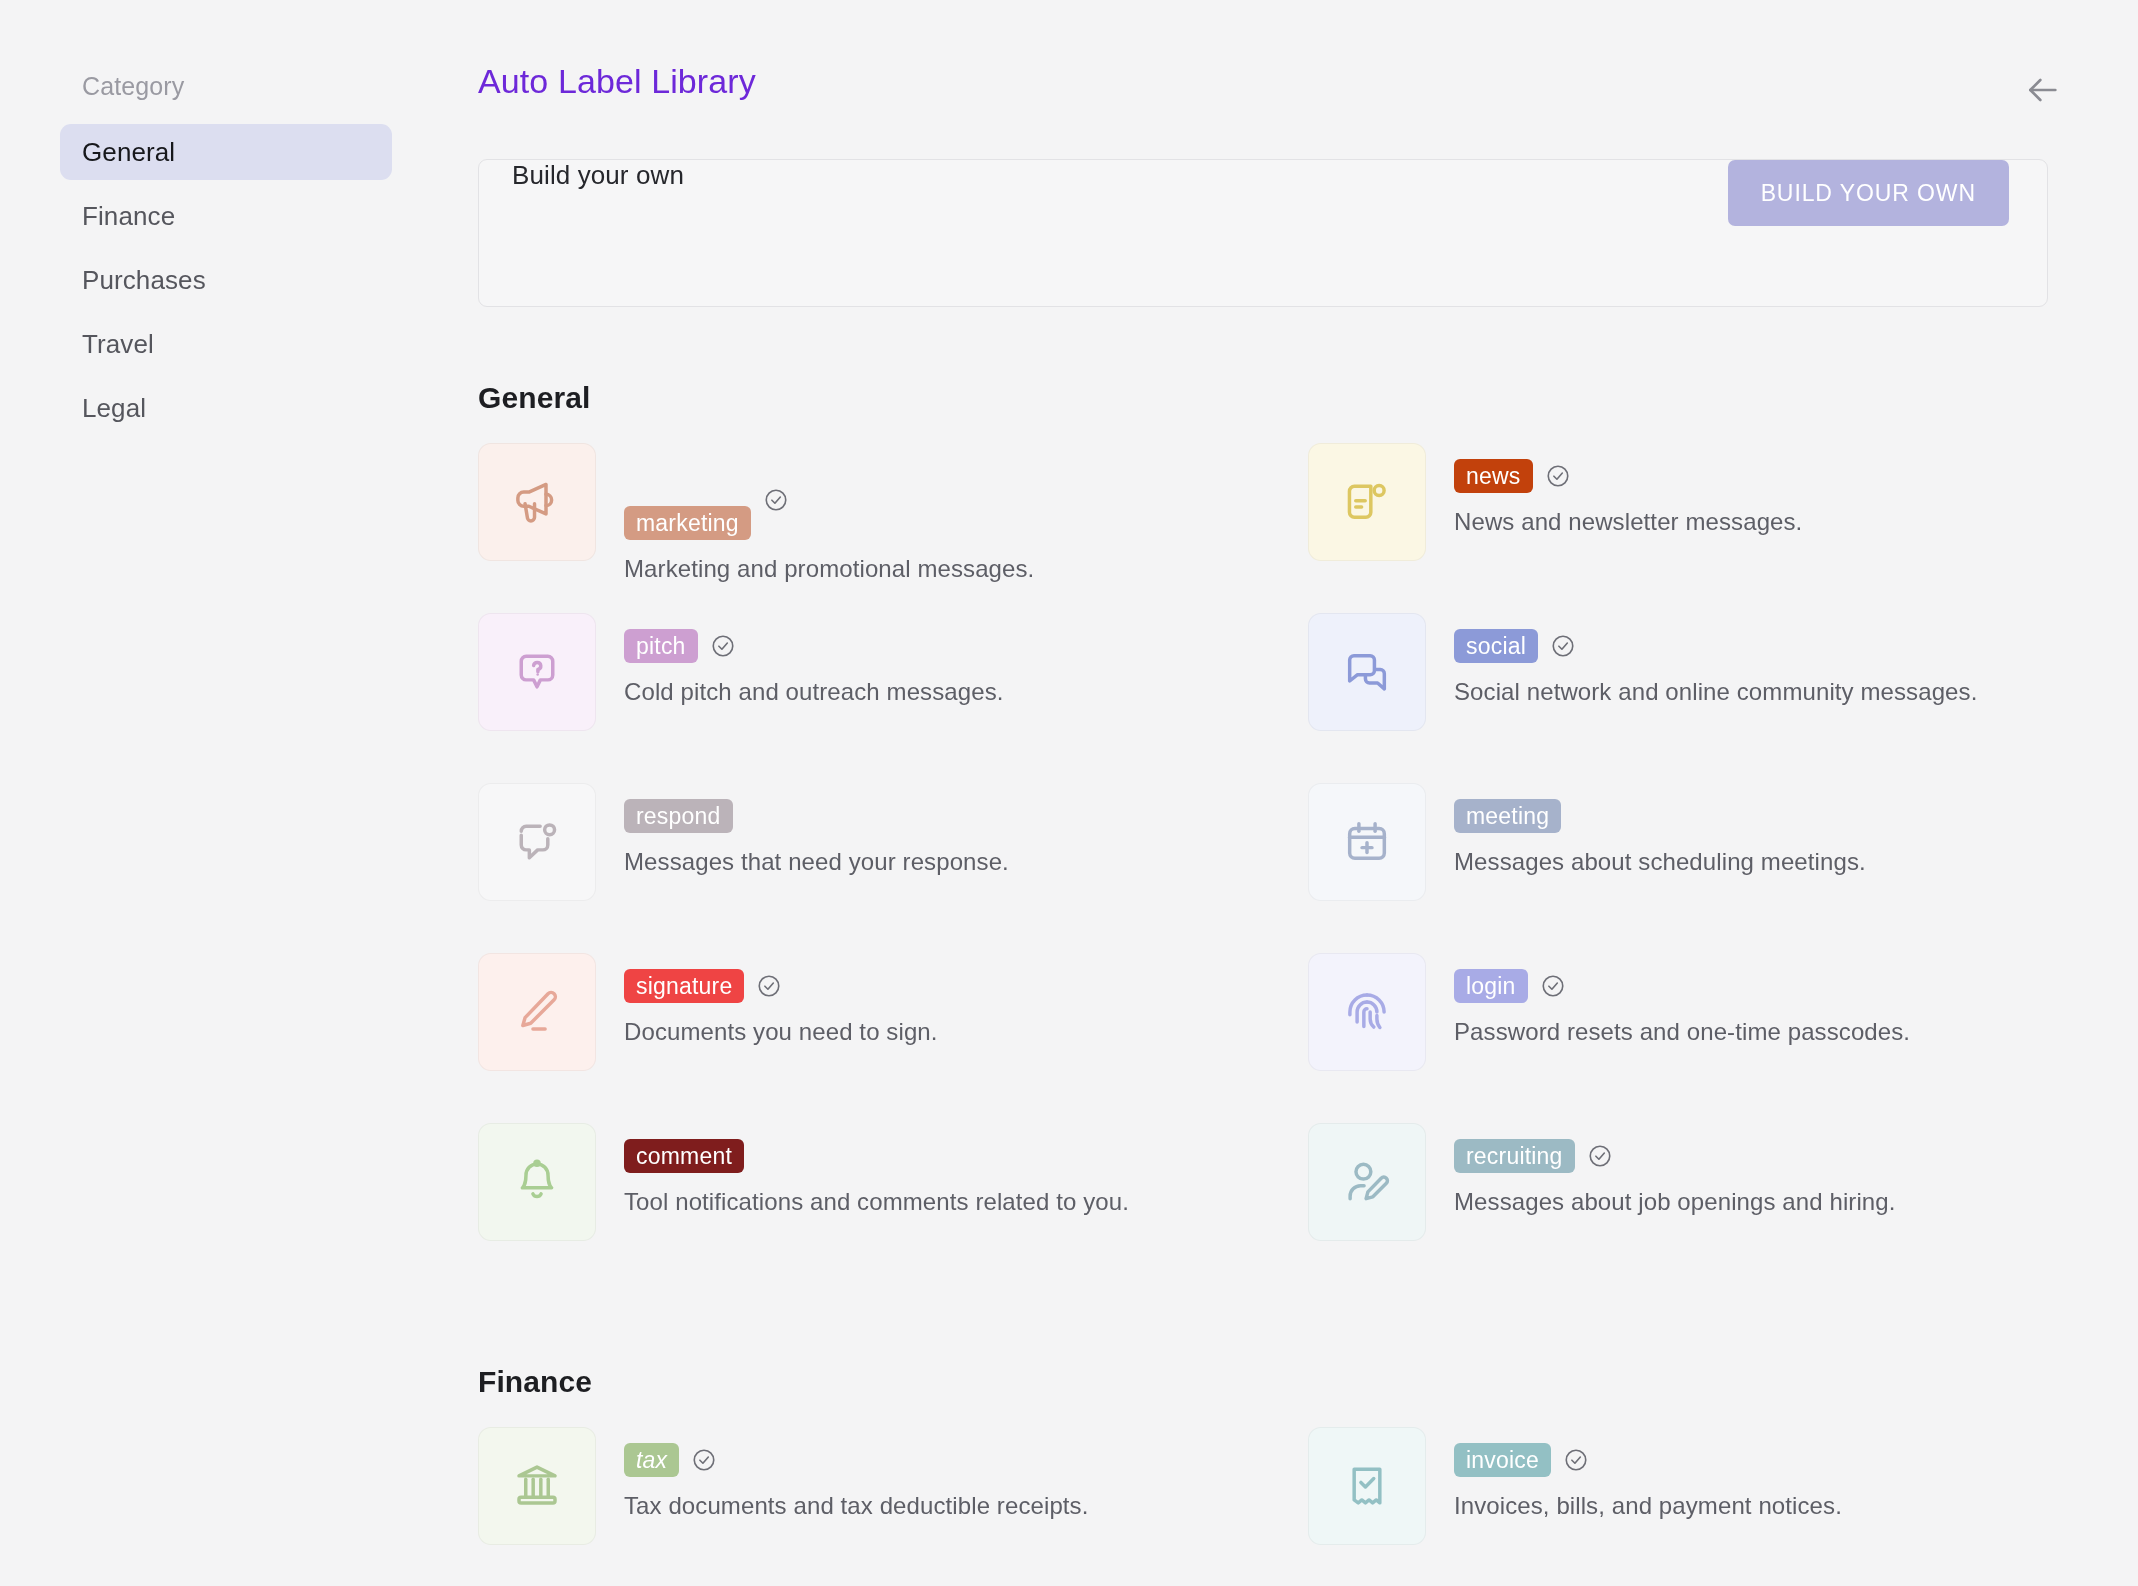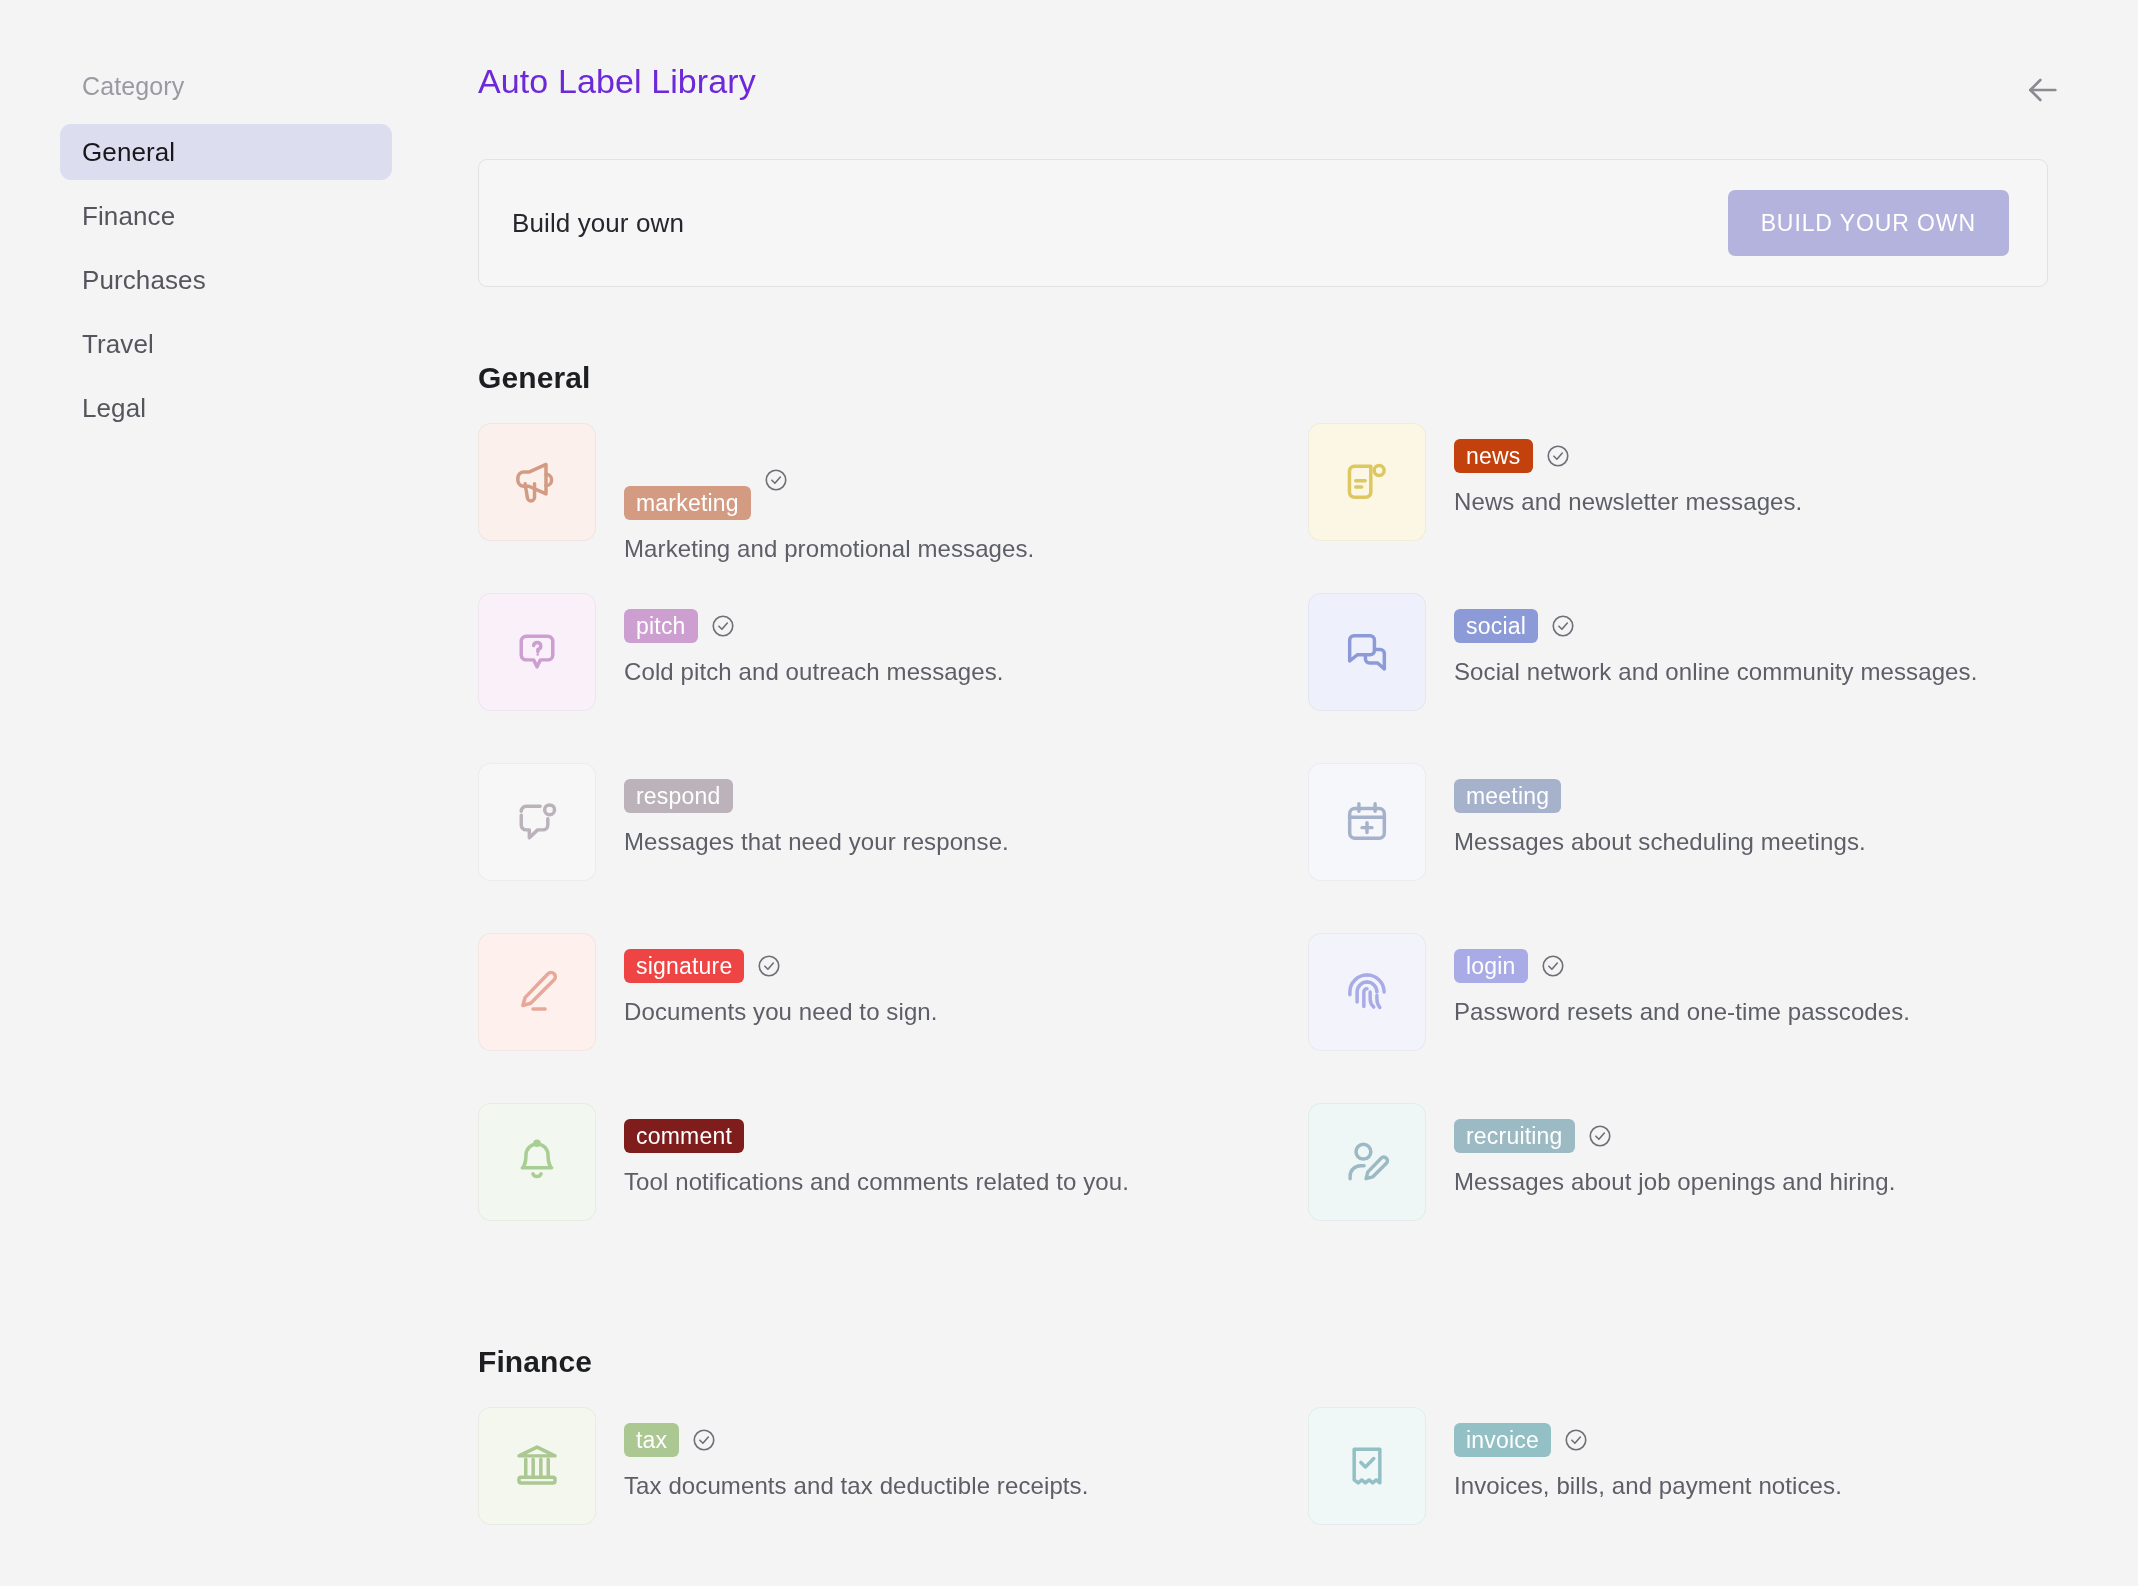--- a/index.html
+++ b/index.html
@@ -88,23 +88,22 @@
     margin-top: 6px;
   }
 
   
   .byo-card {
     margin-top: 47px;
     margin-right: 30px;
     border: 1px solid #e2e2e5;
     border-radius: 9px;
     background: #f6f6f7;
-    height: 128px;
-    display: flex;
-    align-items: center;
+    height: 148px;
+    display: flex;
     justify-content: space-between;
     padding: 0 38px 0 33px;
   }
   .byo-text { display: flex; flex-direction: column; gap: 14px; }
   .byo-title {
     font-size: 26px;
     color: #26272c;
     letter-spacing: .1px;
   }
   .byo-sub {
@@ -452,21 +451,21 @@
                   <path d="M12 3.6l8 3.9H4z" fill="none" stroke="#abc792" stroke-width="1.55" stroke-linecap="round" stroke-linejoin="round"></path>
                   <line x1="7" y1="9" x2="7" y2="16.2" fill="none" stroke="#abc792" stroke-width="1.55" stroke-linecap="round" stroke-linejoin="round"></line>
                   <line x1="10.3" y1="9" x2="10.3" y2="16.2" fill="none" stroke="#abc792" stroke-width="1.55" stroke-linecap="round" stroke-linejoin="round"></line>
                   <line x1="13.7" y1="9" x2="13.7" y2="16.2" fill="none" stroke="#abc792" stroke-width="1.55" stroke-linecap="round" stroke-linejoin="round"></line>
                   <line x1="17" y1="9" x2="17" y2="16.2" fill="none" stroke="#abc792" stroke-width="1.55" stroke-linecap="round" stroke-linejoin="round"></line>
                   <rect x="4" y="17" width="16" height="2.6" rx=".9" fill="none" stroke="#abc792" stroke-width="1.55" stroke-linecap="round" stroke-linejoin="round"></rect>
                 </svg>
               </div>
               <div class="item-body">
                 <div class="badge-row">
-                  <span class="badge" style="background: rgb(171, 199, 146);">tax</span>
+                  <span class="badge" style="background: rgb(171, 199, 146); font-style: italic;">tax</span>
                   <span class="check-icon">
                     <svg width="26" height="26" viewBox="0 0 24 24" fill="none" stroke="#6e6f77" stroke-width="1.5" stroke-linecap="round" stroke-linejoin="round">
                       <circle cx="12" cy="12" r="9"></circle>
                       <polyline points="8.2,12.2 11,15 16,9.3"></polyline>
                     </svg>
                   </span>
                 </div>
                 <div class="item-desc">Tax documents and tax deductible receipts.</div>
               </div>
             </div>

